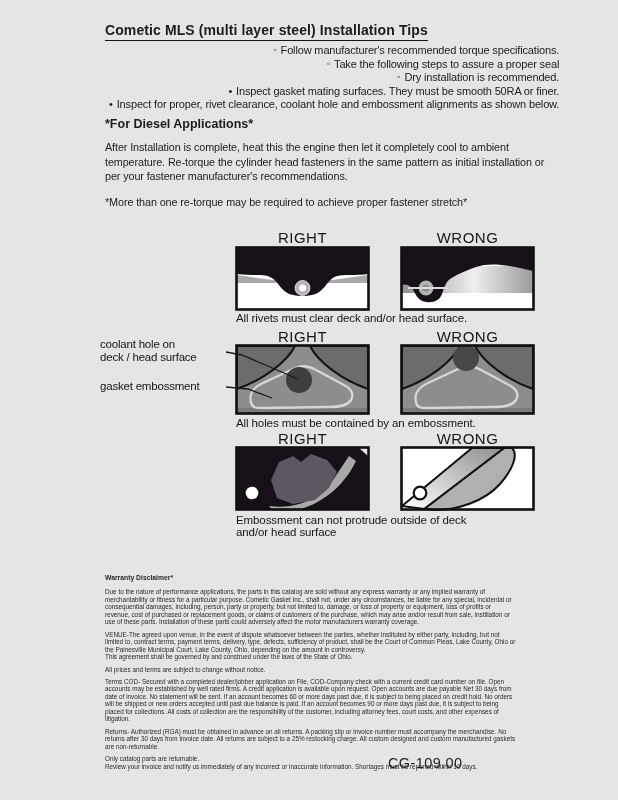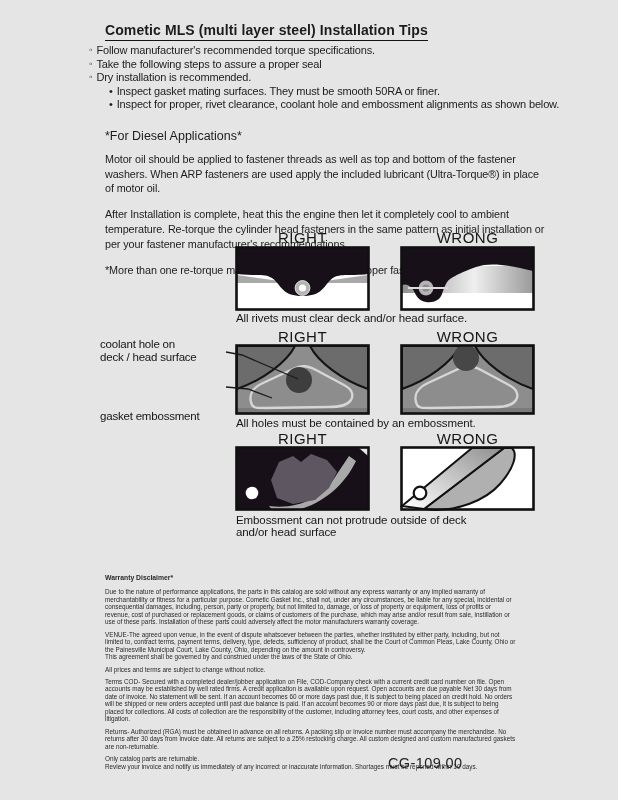--- a/index.html
+++ b/index.html
@@ -6,26 +6,26 @@
   .page{
     position:relative;width:618px;height:800px;background:#e5e5e5;overflow:hidden;
     font-family:"Liberation Sans","DejaVu Sans",sans-serif;color:#1c1c1c;
   }
   .abs{position:absolute;}
   .page-title{
     left:105px;top:22px;font-size:14px;font-weight:bold;letter-spacing:0.1px;
     border-bottom:1.6px solid #141414;padding-bottom:2px;display:inline-block;
   }
   .tips{left:89px;top:44px;font-size:11px;line-height:13.6px;letter-spacing:-0.15px;white-space:nowrap;}
-  .bullet,.subbullet{display:block;}
+  .bullet,.subbullet{display:block;text-align:right;}
   .bullet::before{content:"\25E6";margin-right:4px;font-size:10px;position:relative;top:-1px;}
   .subbullet{margin-left:20px;}
   .subbullet::before{content:"\2022";margin-right:4px;}
   .diesel{left:105px;top:117px;width:440px;font-size:10.8px;line-height:14.8px;letter-spacing:-0.1px;}
-  .diesel h2{font-size:12.5px;font-weight:normal;margin:12px 0 8px 0;letter-spacing:0;}
+  .diesel h2{font-size:12.5px;font-weight:bold;margin:0 0 8px 0;letter-spacing:0;}
   .diesel p{margin:0 0 11px 0;}
   .fig-header{width:135px;text-align:center;font-size:15px;letter-spacing:0.5px;color:#161616;}
   .panel{display:block;}
   .caption{font-size:11.5px;letter-spacing:-0.1px;color:#161616;}
   .anno{width:130px;font-size:11.5px;line-height:13.4px;letter-spacing:-0.2px;color:#161616;}
   .leader-overlay{left:0;top:0;width:618px;height:800px;pointer-events:none;}
   .warranty{left:105px;top:574px;width:412px;font-size:6.35px;line-height:7.45px;color:#2a2a2a;letter-spacing:0;}
   .warranty h3{font-size:6.8px;font-weight:bold;margin:0 0 7px 0;}
   .warranty p{margin:0 0 5px 0;white-space:pre-line;}
   .footer-code{left:388px;top:755px;font-size:14.5px;letter-spacing:0.4px;color:#222;}
@@ -40,21 +40,20 @@
   <div class="abs tips">
     <span class="bullet">Follow manufacturer's recommended torque specifications.</span>
     <span class="bullet">Take the following steps to assure a proper seal</span>
     <span class="bullet">Dry installation is recommended.</span>
     <span class="subbullet">Inspect gasket mating surfaces.  They must be smooth 50RA or finer.</span>
     <span class="subbullet">Inspect for proper, rivet clearance, coolant hole and embossment alignments as shown below.</span>
   </div>
 
   <div class="abs diesel">
     <h2>*For Diesel Applications*</h2>
-    <p>Motor oil should be applied to fastener threads as well as top and bottom of the fastener washers. When ARP fasteners are used apply the included lubricant (Ultra-Torque®) in place of motor oil.</p>
     <p>After Installation is complete, heat this the engine then let it completely cool to ambient temperature. Re-torque the cylinder head fasteners in the same pattern as initial installation or per your fastener manufacturer's recommendations.</p>
     <p>*More than one re-torque may be required to achieve proper fastener stretch*</p>
   </div>
 
   <div class="abs fig-header" style="left:235px;top:229px;">RIGHT</div>
   <div class="abs fig-header" style="left:400px;top:229px;">WRONG</div>
 
   <svg class="abs panel" style="left:235px;top:246px;" width="135" height="65" viewBox="0 0 135 65">
     <rect x="1" y="1" width="133" height="63" fill="#ffffff"></rect>
     <polygon points="2,37 2,29 52,36 52,37" fill="#a9a9a9"></polygon>
@@ -82,21 +81,21 @@
     <line x1="8" y1="42" x2="48" y2="42" stroke="#dcdcdc" stroke-width="2"></line>
     <rect x="1.5" y="1.5" width="132" height="62" fill="none" stroke="#101010" stroke-width="2.6"></rect>
   </svg>
 
   <div class="abs caption" style="left:236px;top:312px;">All rivets must clear deck and/or head surface.</div>
 
   <div class="abs anno" style="left:100px;top:338px;">
     <span>coolant hole on</span><br>
     <span>deck / head surface</span>
   </div>
-  <div class="abs anno" style="left:100px;top:380px;margin-top:30px;">gasket embossment</div>
+  <div class="abs anno" style="left:100px;top:380px;">gasket embossment</div>
 
   <div class="abs fig-header" style="left:235px;top:328px;">RIGHT</div>
   <div class="abs fig-header" style="left:400px;top:328px;">WRONG</div>
 
   <svg class="abs panel" style="left:235px;top:344px;" width="135" height="71" viewBox="0 0 135 71">
     <rect x="1" y="1" width="133" height="69" fill="#8d8d8d"></rect>
     <path d="M2,2 H60 C52,18 28,36 2,45 Z" fill="#6c6c6c" stroke="#141414" stroke-width="2"></path>
     <path d="M75,2 H133 V45 C107,36 83,18 75,2 Z" fill="#6c6c6c" stroke="#141414" stroke-width="2"></path>
     <rect x="2" y="64" width="131" height="5" fill="#7a7a7a"></rect>
     <path d="M17,61 C13,52 17,44 28,39 L56,26 C66,21 72,21 81,26 L109,41 C117,45 119,51 116,56 C112,62 104,63 94,63 L30,64 C22,64 19,64 17,61 Z" fill="none" stroke="#d6d6d6" stroke-width="2.4"></path>

